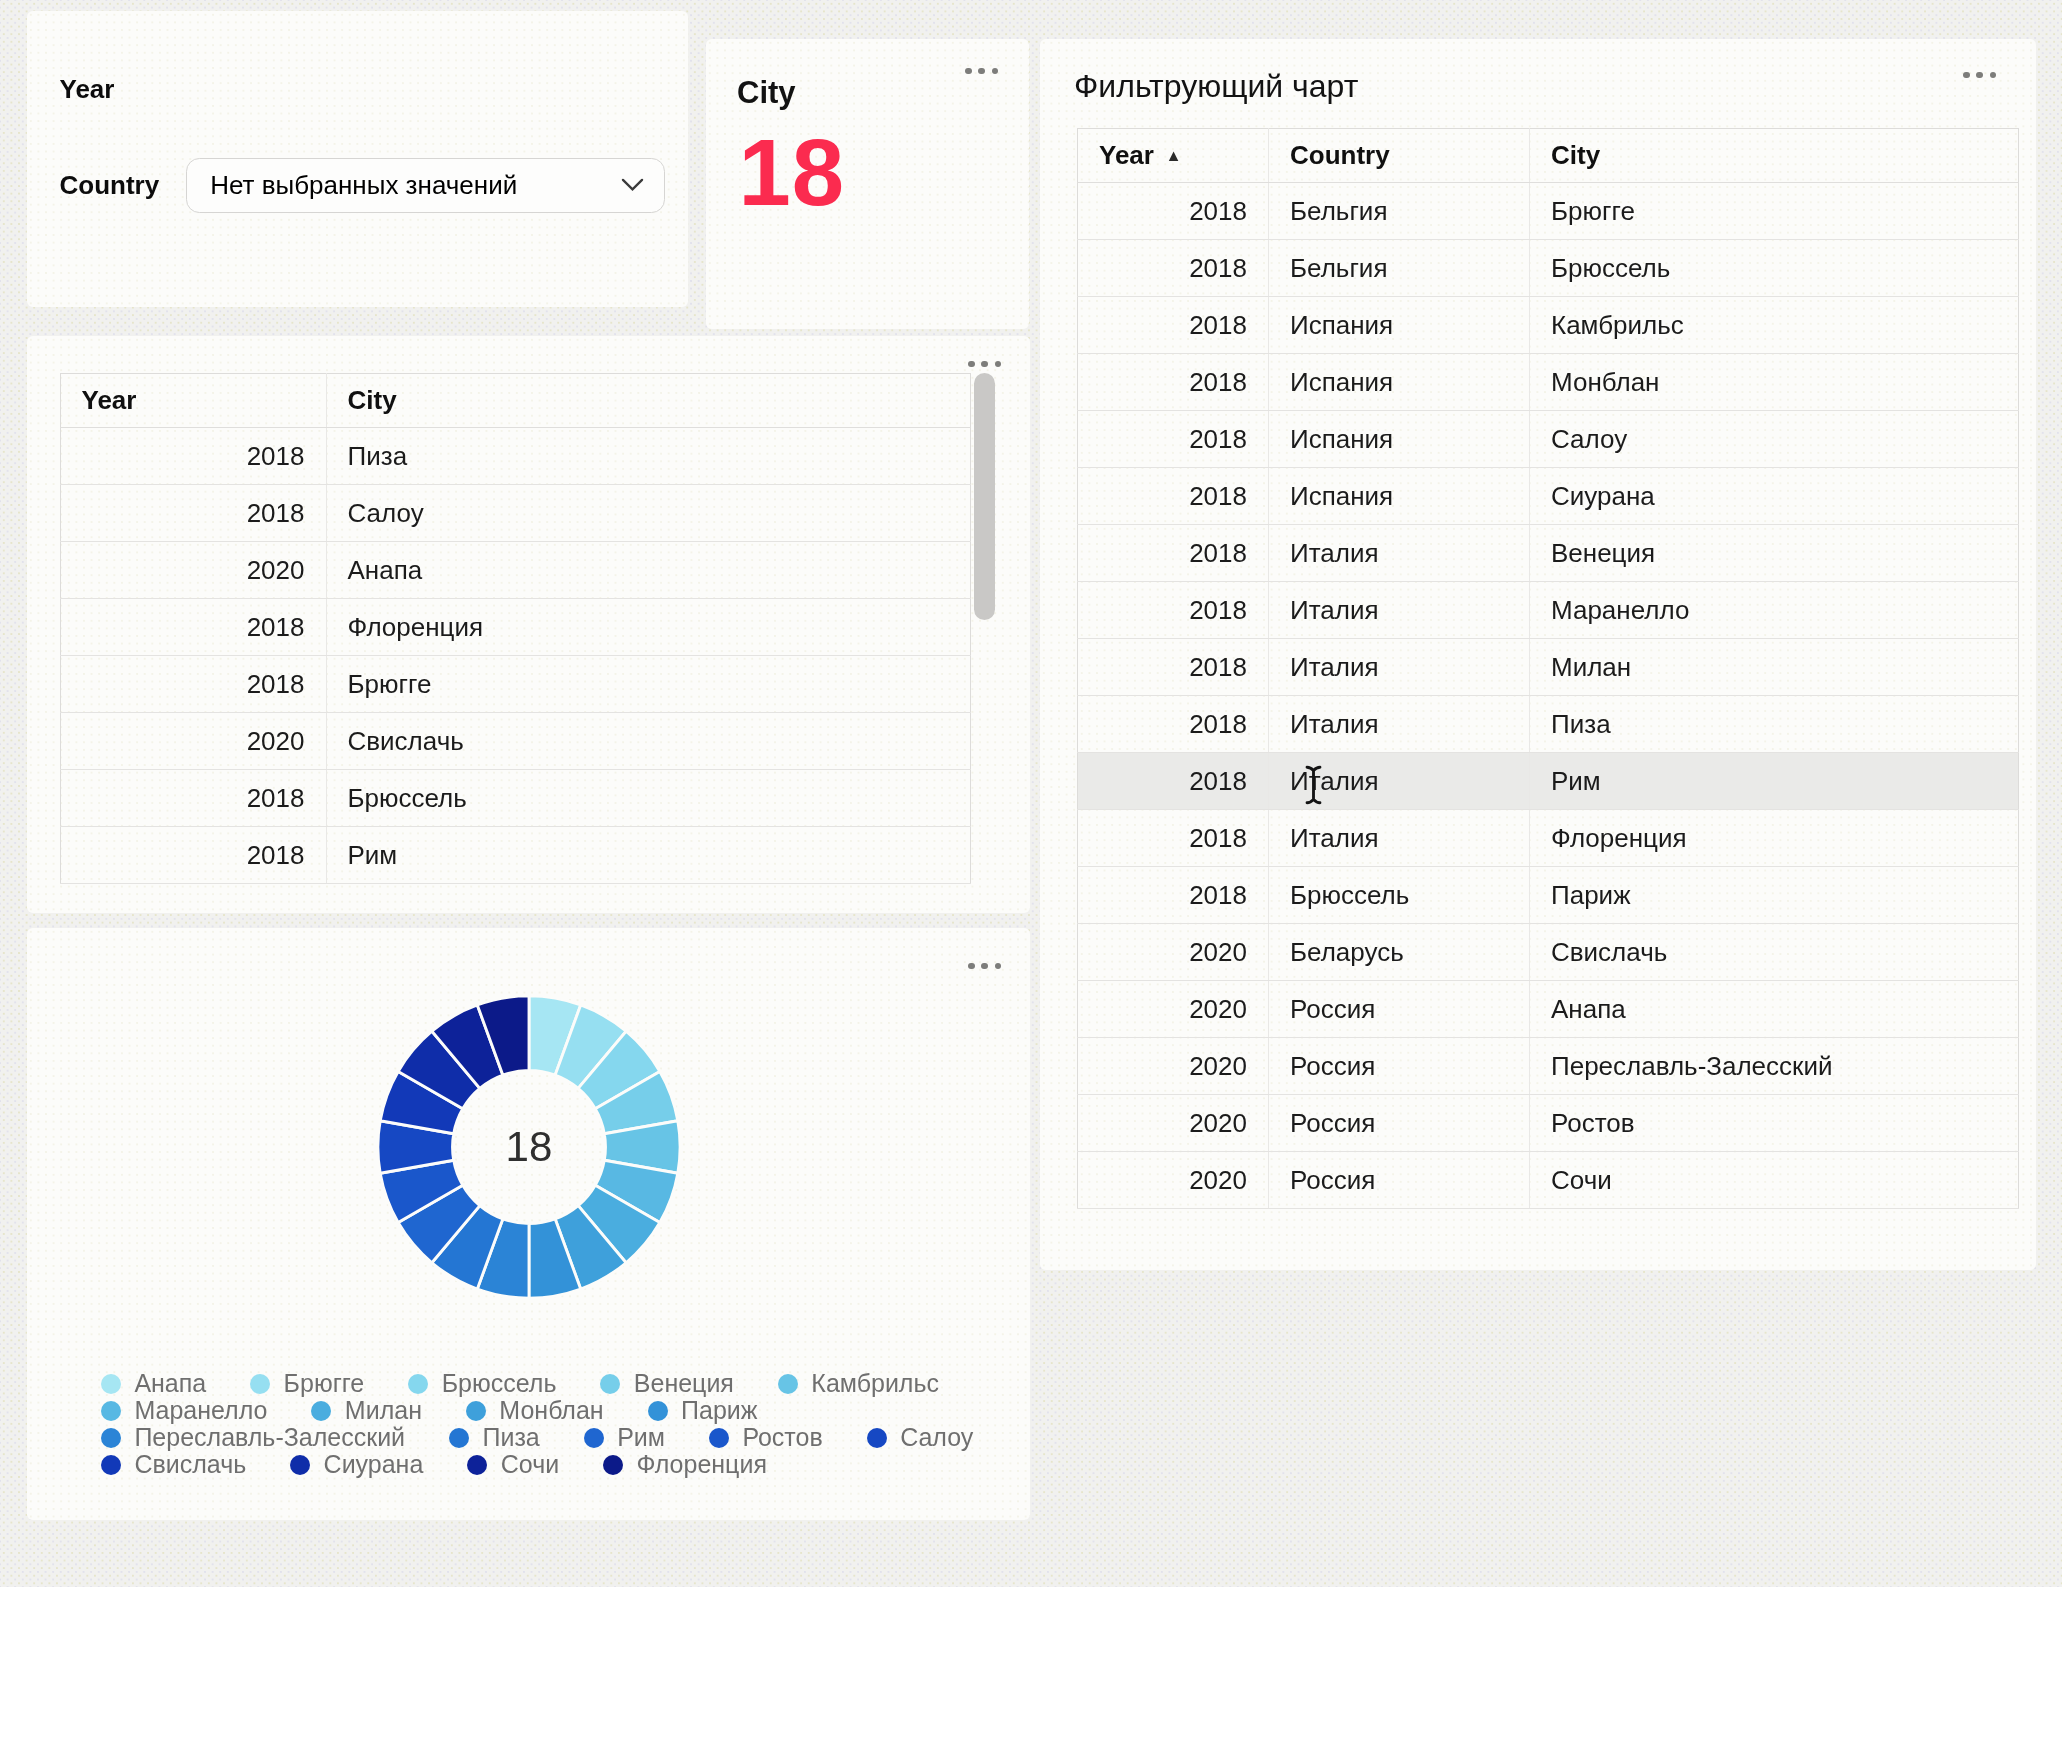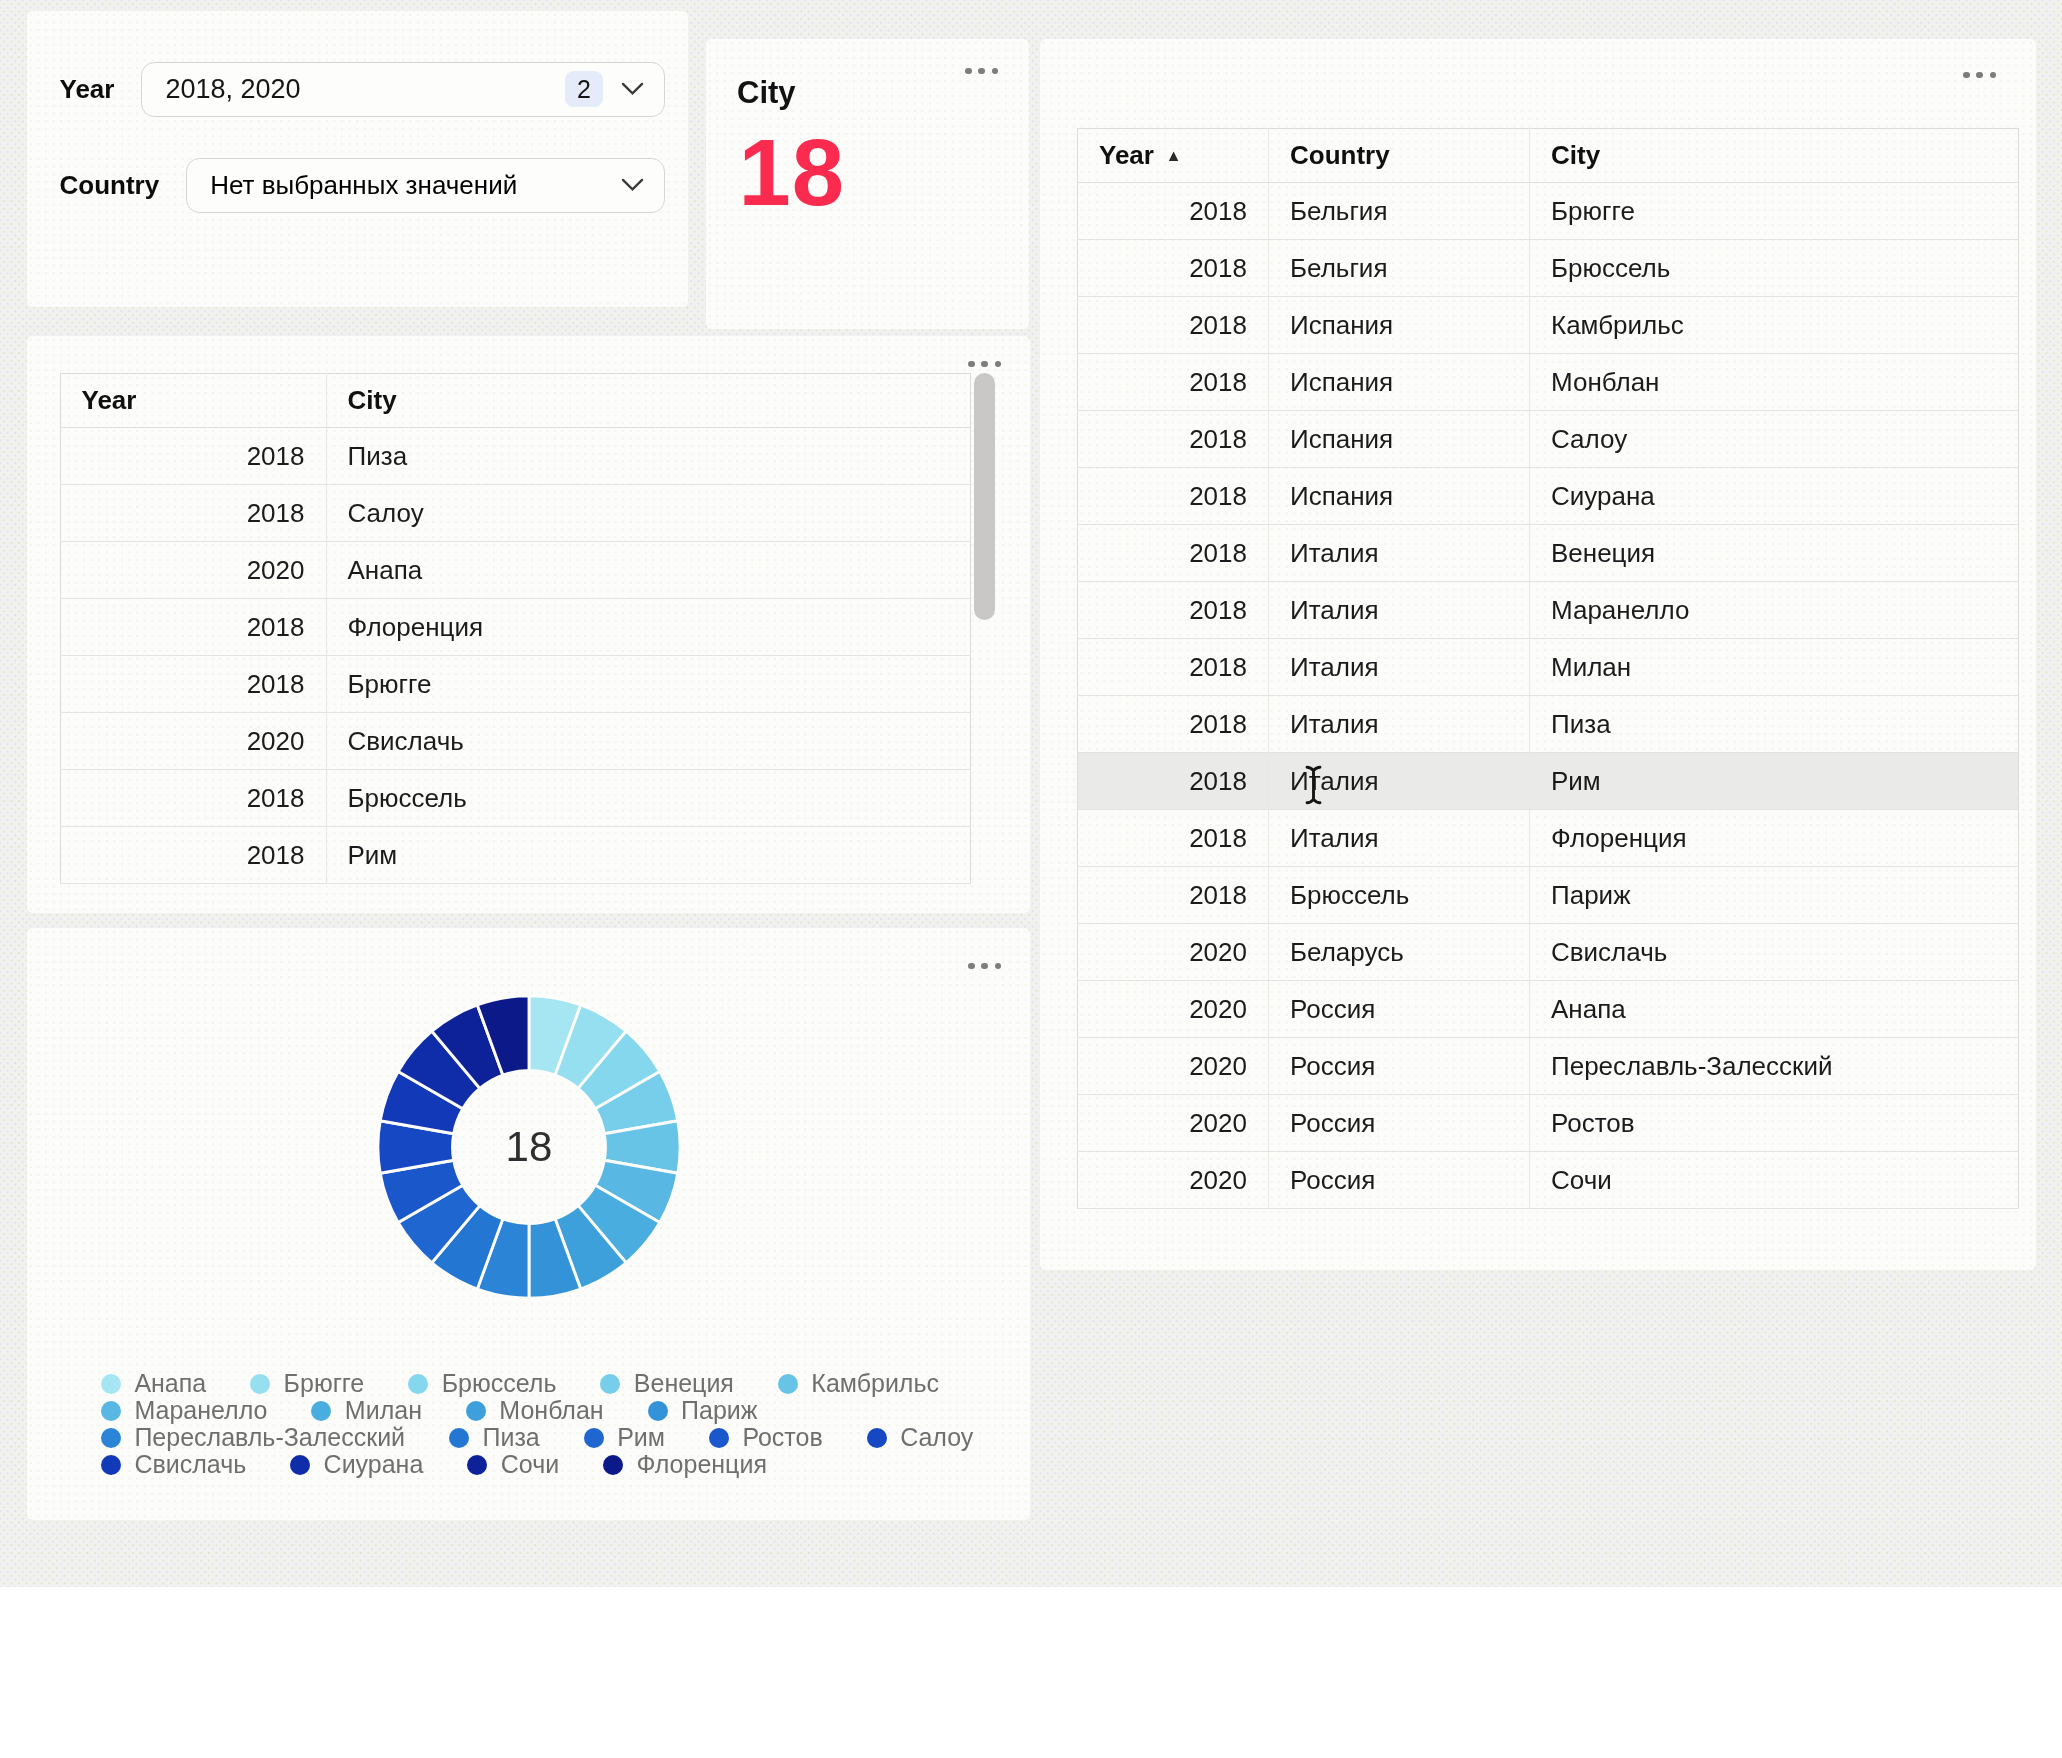--- a/index.html
+++ b/index.html
@@ -91,27 +91,20 @@
   .cursor { position:absolute; left:1302px; top:765px; width:23px; height:40px; }
 </style>
 </head>
 <body>
 
 <div class="page">
 
   <section class="card filters-card">
     <div class="filter-row row-year">
       <span class="filter-label">Year</span>
-      <div class="select">
-        <span class="select-value">2018, 2020</span>
-        <span class="count-badge">2</span>
-        <svg class="chev" viewBox="0 0 26 16">
-            <path d="M3 3l10 10L23 3" fill="none" stroke="#3a3a3a" stroke-width="2.4" stroke-linecap="round"></path>
-          </svg>
-      </div>
     </div>
     <div class="filter-row row-country">
       <span class="filter-label">Country</span>
       <div class="select">
         <span class="select-value placeholder">Нет выбранных значений</span>
         <svg class="chev" viewBox="0 0 26 16">
             <path d="M3 3l10 10L23 3" fill="none" stroke="#3a3a3a" stroke-width="2.4" stroke-linecap="round"></path>
           </svg>
       </div>
     </div>
@@ -294,20 +287,21 @@
         </div>
       </div>
   </section>
 
   <section class="card fchart-card">
     <button class="dots">
         <i></i>
         <i></i>
         <i></i>
       </button>
+    <div class="chart-title">Фильтрующий чарт</div>
     <div class="fchart-wrap">
       <table style="width:942px">
           <colgroup>
             <col style="width: 191px;">
             <col style="width: 261px;">
             <col>
           </colgroup>
           <thead>
             <tr>
               <th><span>Year</span><i class="sort">▲</i></th>

